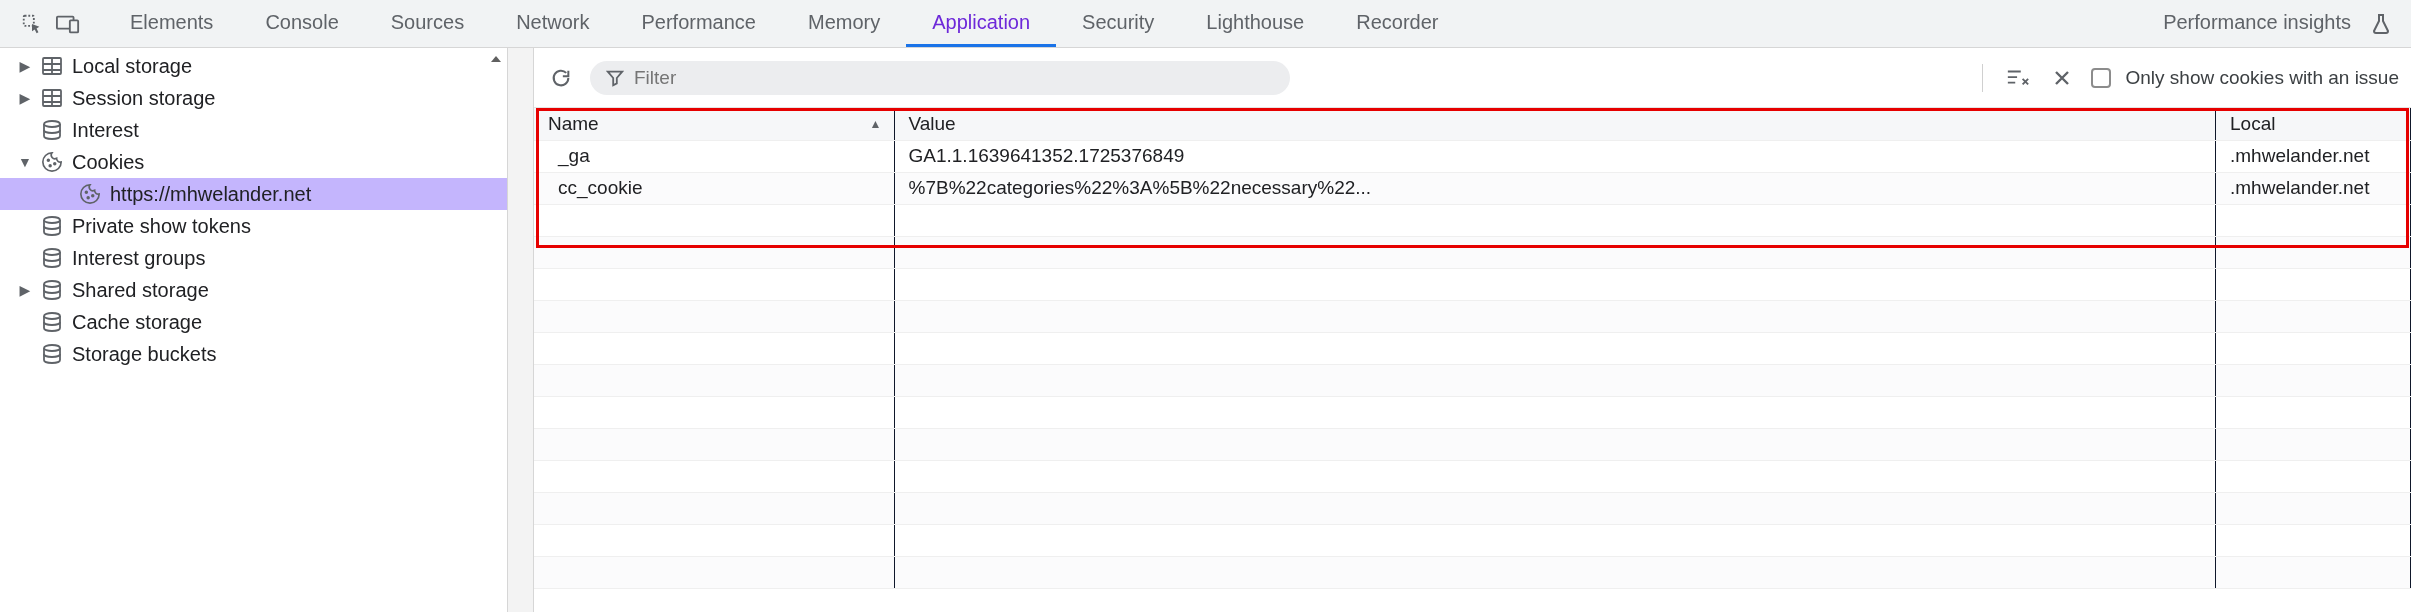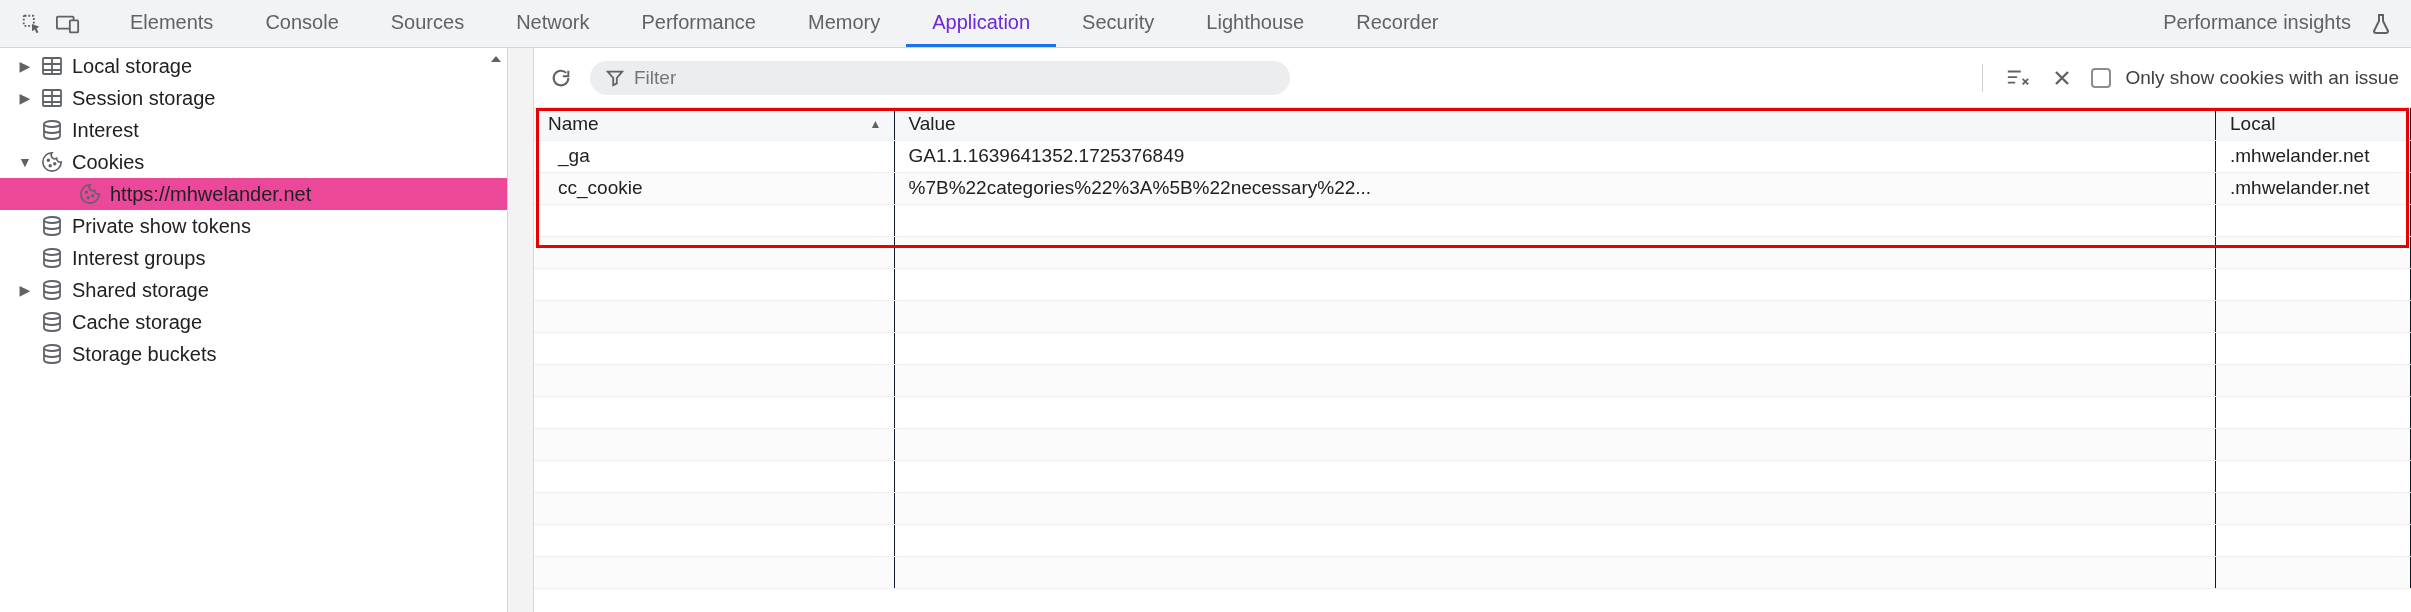--- a/index.html
+++ b/index.html
@@ -89,21 +89,21 @@
       display: flex;
       align-items: center;
       height: 32px;
       font-size: 20px;
       padding-left: 18px;
       gap: 8px;
       white-space: nowrap;
     }
     .tree-row.indent1 { padding-left: 18px; }
     .tree-row.indent2 { padding-left: 56px; }
-    .tree-row.selected { background: #ec4899; }
+    .tree-row.selected { background: #c4b5fd; }
     .tree-arrow {
       width: 14px;
       display: inline-flex;
       justify-content: center;
       color: #5f6368;
       font-size: 14px;
     }
     .tree-icon {
       width: 24px;
       height: 24px;

